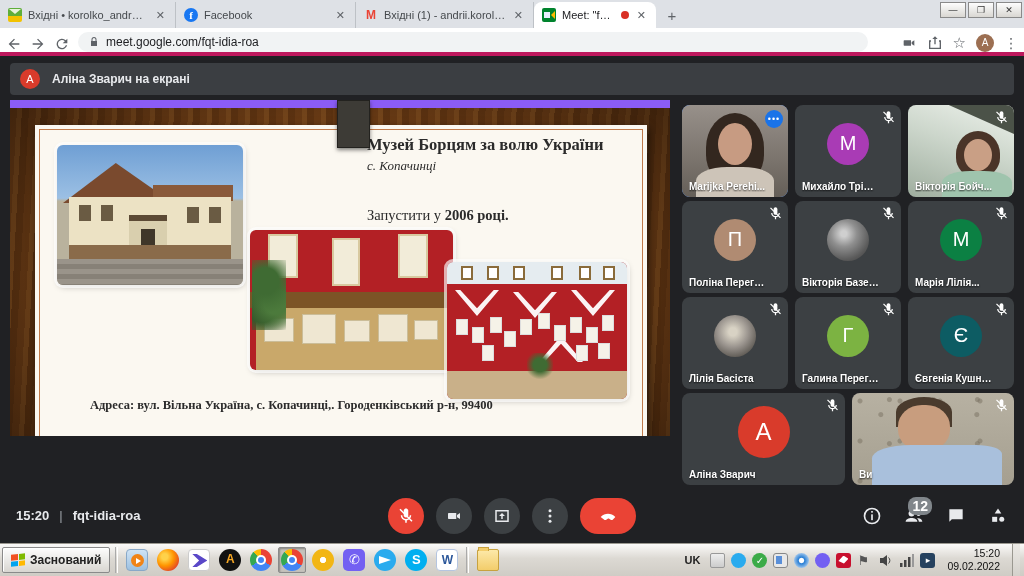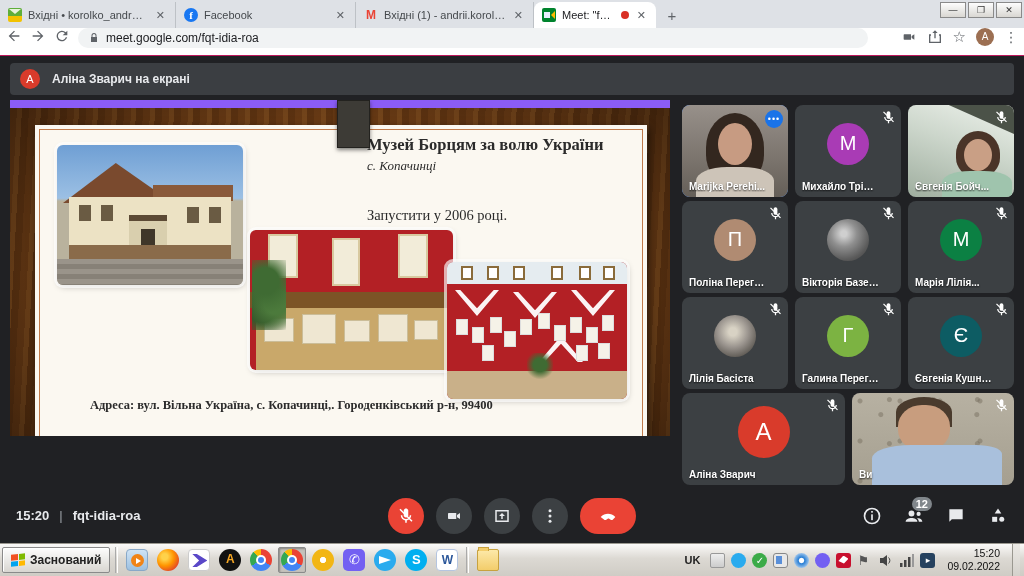--- a/index.html
+++ b/index.html
@@ -29,22 +29,22 @@
     border-right:4px solid #ffba00; border-top:4px solid transparent; border-bottom:4px solid transparent; }
   .rec-dot { width:8px; height:8px; border-radius:50%; background:#d93025; flex:0 0 auto; }
   .newtab-btn { width:24px; height:24px; margin:0 4px 1px; font-size:15px; color:#5f6368;
     display:flex; align-items:center; justify-content:center; }
   #wincontrols { position:absolute; right:2px; top:2px; display:flex; gap:2px; }
   .winbtn { width:26px; height:16px; background:linear-gradient(#fdfdfd,#d9d7d2);
     border:1px solid #8a8a8a; font-size:9px; line-height:14px; text-align:center; color:#333; }
 
   
   #toolbar { position:absolute; left:0; top:28px; width:1024px; height:28px; background:#fff;
-    display:flex; align-items:flex-start; padding:0 6px; gap:8px;
-    border-bottom:1px solid #be185d; }
+    display:flex; align-items:flex-end; padding:0 6px; gap:8px;
+    border-bottom:4px solid #be185d; }
   .navic { width:16px; height:16px; color:#5f6368; flex:0 0 auto; }
   #omnibox { flex:1; height:20px; background:#f1f3f4; border-radius:10px;
     display:flex; align-items:center; padding:0 10px; gap:6px; max-width:790px; }
   #omnibox .url { font-size:12px; color:#202124; }
   .tb-right { display:flex; align-items:center; gap:10px; margin-left:auto; }
   .tb-avatar { width:18px; height:18px; border-radius:50%; background:#9c6f52; color:#fff;
     font-size:10px; line-height:18px; text-align:center; }
 
   
   #meet { position:absolute; left:0; top:56px; width:1024px; height:432px; background:#202124; }
@@ -66,21 +66,21 @@
   #clip-top { left:327px; top:0; height:48px; }
   #clip-bottom { left:315px; top:340px; height:48px; }
   #paper { position:absolute; left:25px; top:25px; width:612px; height:330px;
     background:#fbf8f1; box-shadow:2px 3px 8px rgba(0,0,0,.5); }
   #paper:before { content:""; position:absolute; inset:4px; border:1px solid #c07a4a; pointer-events:none; }
   .slide-text { font-family:"Liberation Serif", serif; color:#2b2b2b; }
   #slide-title-block { position:absolute; left:332px; top:10px; width:268px; }
   #slide-title { font-size:16.5px; font-weight:bold; line-height:1.2; }
   #slide-sub { font-size:13px; font-style:italic; margin-top:3px; }
   #slide-founded { position:absolute; left:332px; top:82px; font-size:14.5px; }
-  #slide-founded b { font-weight:normal;margin-top:23px; }
+  #slide-founded b { font-weight:bold;margin-top:23px; }
   #slide-address { position:absolute; left:55px; top:272px; width:470px;
     font-size:12.5px; font-weight:bold; line-height:1.35; }
 
   .photo { position:absolute; border-radius:6px; overflow:hidden;
     box-shadow:0 0 0 3px rgba(255,255,255,.65), 1px 2px 6px rgba(0,0,0,.25); }
   #ph-building { left:22px; top:20px; width:186px; height:140px;
     background:linear-gradient(180deg,#6f9fd4 0%,#9cc0e4 38%,#b9b29d 40%); }
   #ph-building .wall { position:absolute; left:12px; top:52px; width:162px; height:62px; background:#ece2c4; }
   #ph-building .roof { position:absolute; left:6px; top:18px; width:110px; height:40px; background:#7a4a2e;
     clip-path:polygon(0 100%, 48% 0, 100% 100%); }
@@ -152,21 +152,21 @@
   #meetbar { position:absolute; left:0; top:488px; width:1024px; height:55px; background:#202124;
     display:flex; align-items:center; padding:0 16px; }
   #meetbar .left { display:flex; align-items:center; gap:10px; color:#e8eaed; font-size:13px; font-weight:bold; }
   #meetbar .sep { color:#9aa0a6; font-weight:normal; }
   #controls { position:absolute; left:50%; top:50%; transform:translate(-50%,-50%); display:flex; gap:12px; align-items:center; }
   .ctl { width:36px; height:36px; border-radius:50%; background:#3c4043; display:flex; align-items:center; justify-content:center; }
   .ctl.red { background:#ea4335; }
   .ctl.hangup { width:56px; border-radius:18px; }
   #meetbar .right { margin-left:auto; display:flex; align-items:center; gap:22px; }
   .mb-ic { position:relative; width:20px; height:20px; color:#e8eaed; }
-  .badge { position:absolute; right:-8px; top:-9px; background:#80868b; color:#fff; font-size:11px;
+  .badge { position:absolute; right:-8px; top:-9px; background:#80868b; color:#fff; font-size:14px;
     border-radius:8px; padding:1px 4px; font-weight:bold; }
 
   
   #taskbar { position:absolute; left:0; top:543px; width:1024px; height:33px;
     background:linear-gradient(#fbfaf9,#dcd9d3 45%,#cfccc5); border-top:1px solid #9a9890;
     display:flex; align-items:center; padding:0 2px; gap:3px; }
   #startbtn { height:26px; display:flex; align-items:center; gap:5px; padding:0 8px;
     background:linear-gradient(#fdfdfd,#d8d6d1); border:1px solid #8a8a8a; border-radius:2px;
     font-size:12px; font-weight:bold; color:#222; box-shadow:1px 1px 0 #fff inset; }
   .winflag { width:14px; height:12px; display:grid; grid-template-columns:1fr 1fr; grid-template-rows:1fr 1fr;
@@ -439,21 +439,21 @@
       <div class="tile" style="left:226px;top:0">
         <div class="vid v-vikt">
             <div class="beam"></div>
             <div class="hair"></div>
             <div class="face"></div>
             <div class="body"></div>
           </div>
         <svg class="mic" style="color:#fff">
             <use href="#i-micoff" width="15" height="15"></use>
           </svg>
-        <div class="nm">Євгенія Бойч...</div>
+        <div class="nm">Вікторія Бойч...</div>
       </div>
 
       <div class="tile" style="left:0;top:96px">
         <svg class="mic" style="color:#fff">
             <use href="#i-micoff" width="15" height="15"></use>
           </svg>
         <div class="avatar" style="background-color: rgb(176, 139, 114);">П</div>
         <div class="nm">Поліна Перегін...</div>
       </div>
       <div class="tile" style="left:113px;top:96px">

